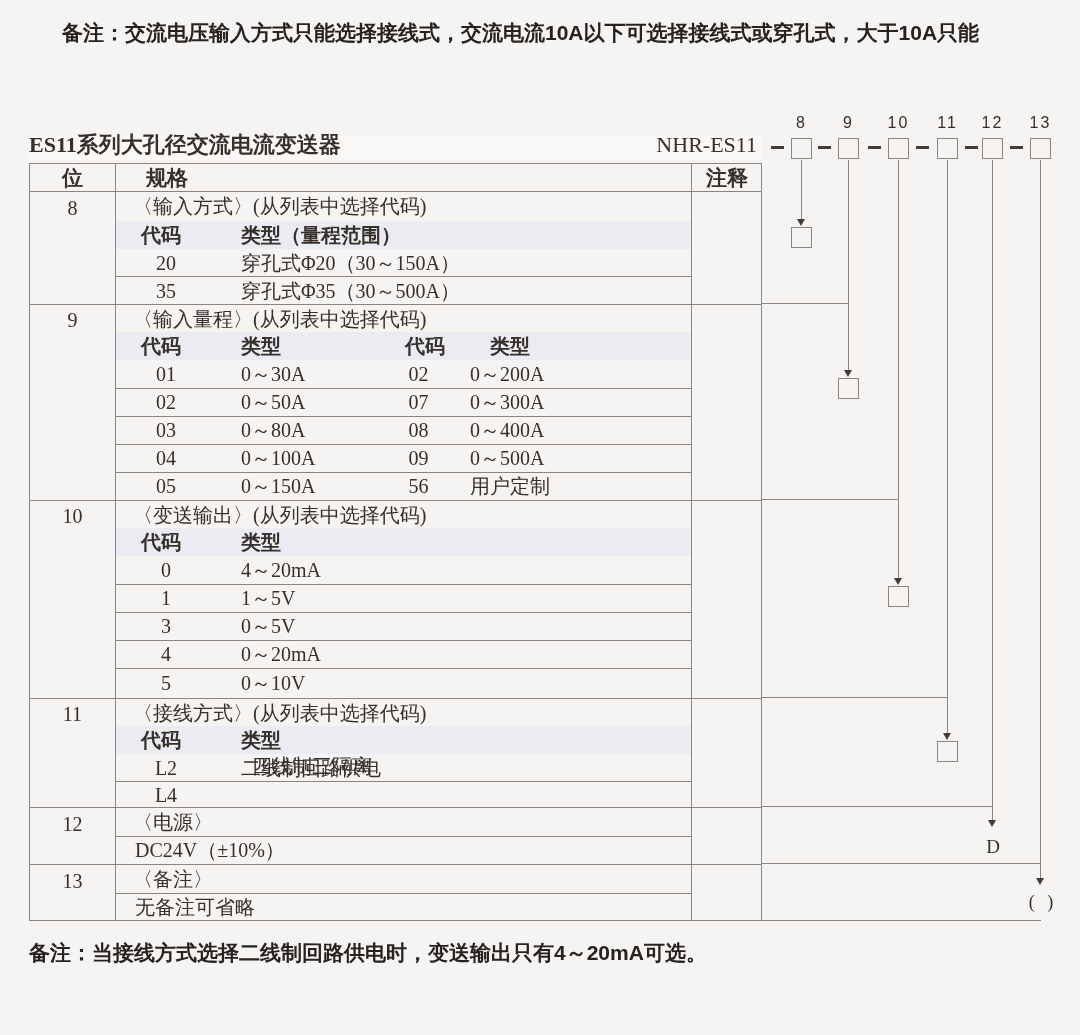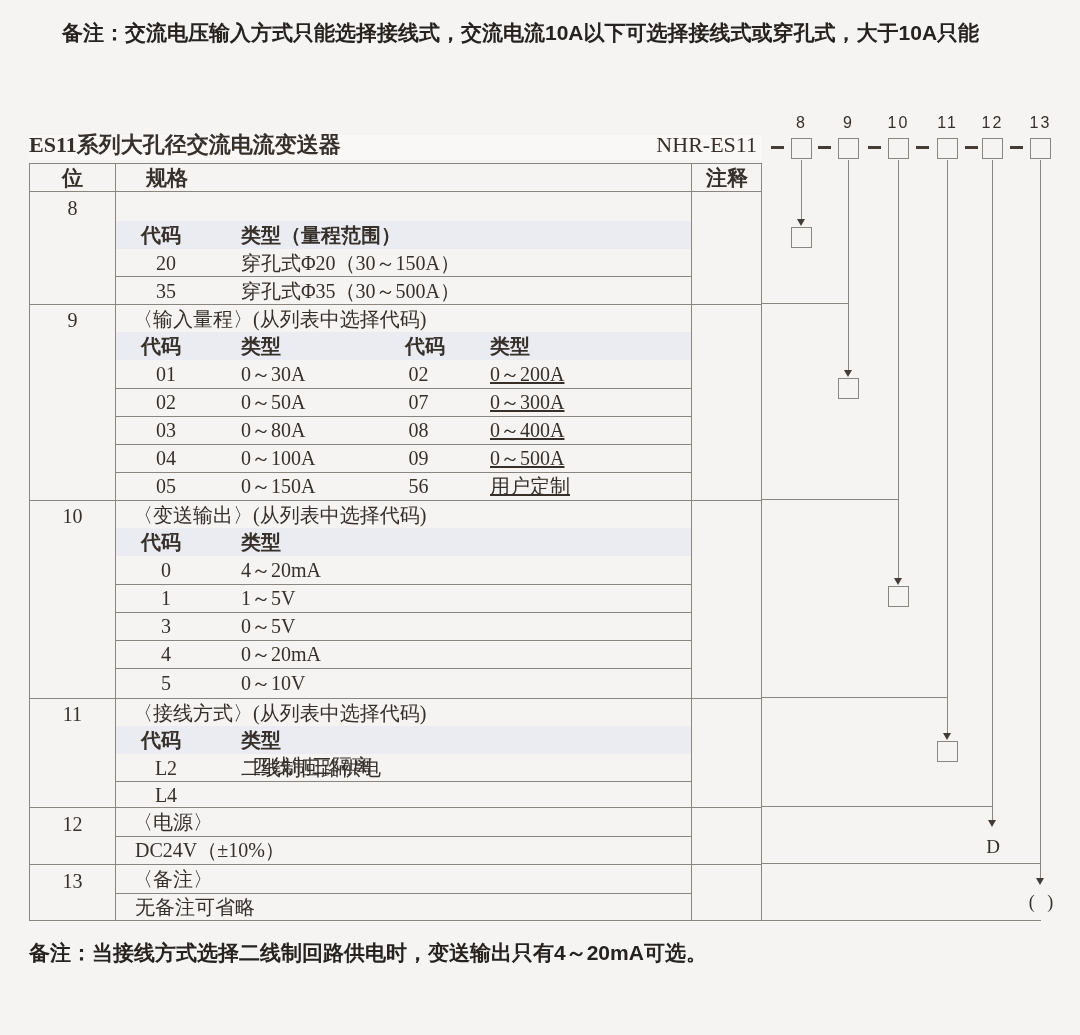--- a/index.html
+++ b/index.html
@@ -20,21 +20,21 @@
   .hl{position:absolute;height:1px;background:var(--line);}
   .vl{position:absolute;width:1px;background:var(--line);}
   .frame{position:absolute;left:29px;top:163px;width:733px;height:758px;border:1px solid var(--line);box-sizing:border-box;}
   .band{position:absolute;left:86px;width:575px;height:28px;background:var(--shade);}
   .pos{left:0;width:85px;text-align:center;}
   .hd{left:103px;}
   .sh1{left:111px;} .sh2{left:211px;} .sh3{left:375px;} .sh4{left:460px;}
   .code1{left:111px;width:50px;text-align:center;}
   .type1{left:211px;}
   .code2{left:366px;width:45px;text-align:center;}
-  .type2{left:460px;text-decoration:underline;}
+  .type2{left:440px;}
   .box{position:absolute;width:21px;height:21px;border:1px solid var(--line);box-sizing:border-box;background:transparent;}
   .dash{position:absolute;width:13px;height:3px;background:var(--dark);}
   .arr{position:absolute;width:0;height:0;border-left:4px solid transparent;border-right:4px solid transparent;border-top:7px solid var(--dark);}
   .dlabel{position:absolute;width:35px;text-align:center;font-size:16px;letter-spacing:2px;color:var(--text);font-family:"Liberation Sans","DejaVu Sans",sans-serif;}
 </style>
 </head>
 <body>
 
 <div id="app">
 
@@ -78,20 +78,21 @@
     <div class="t sans bold" style="left:116px;top:0;height:27px;line-height:27px;font-size:21px;">规格</div>
     <div class="t sans bold" style="left:661px;top:0;width:72px;text-align:center;height:27px;line-height:27px;font-size:21px;">注释</div>
 
     <div class="t serif pos" style="top:30px;">8</div>
     <div class="t serif pos" style="top:142px;">9</div>
     <div class="t serif pos" style="top:338px;">10</div>
     <div class="t serif pos" style="top:536px;">11</div>
     <div class="t serif pos" style="top:646px;">12</div>
     <div class="t serif pos" style="top:703px;">13</div>
 
+    <div class="t serif hd" style="top:28px;">〈输入方式〉(从列表中选择代码)</div>
     <div class="t sans bold sh1" style="top:57px;">代码</div>
     <div class="t sans bold sh2" style="top:57px;">类型（量程范围）</div>
     <div class="t serif code1" style="top:85px;">20</div>
     <div class="t serif type1" style="top:85px;">穿孔式Φ20（30～150A）</div>
     <div class="t serif code1" style="top:113px;">35</div>
     <div class="t serif type1" style="top:113px;">穿孔式Φ35（30～500A）</div>
 
     <div class="t serif hd" style="top:141px;text-align:right;">〈输入量程〉(从列表中选择代码)</div>
     <div class="t sans bold sh1" style="top:168px;">代码</div>
     <div class="t sans bold sh2" style="top:168px;">类型</div>

